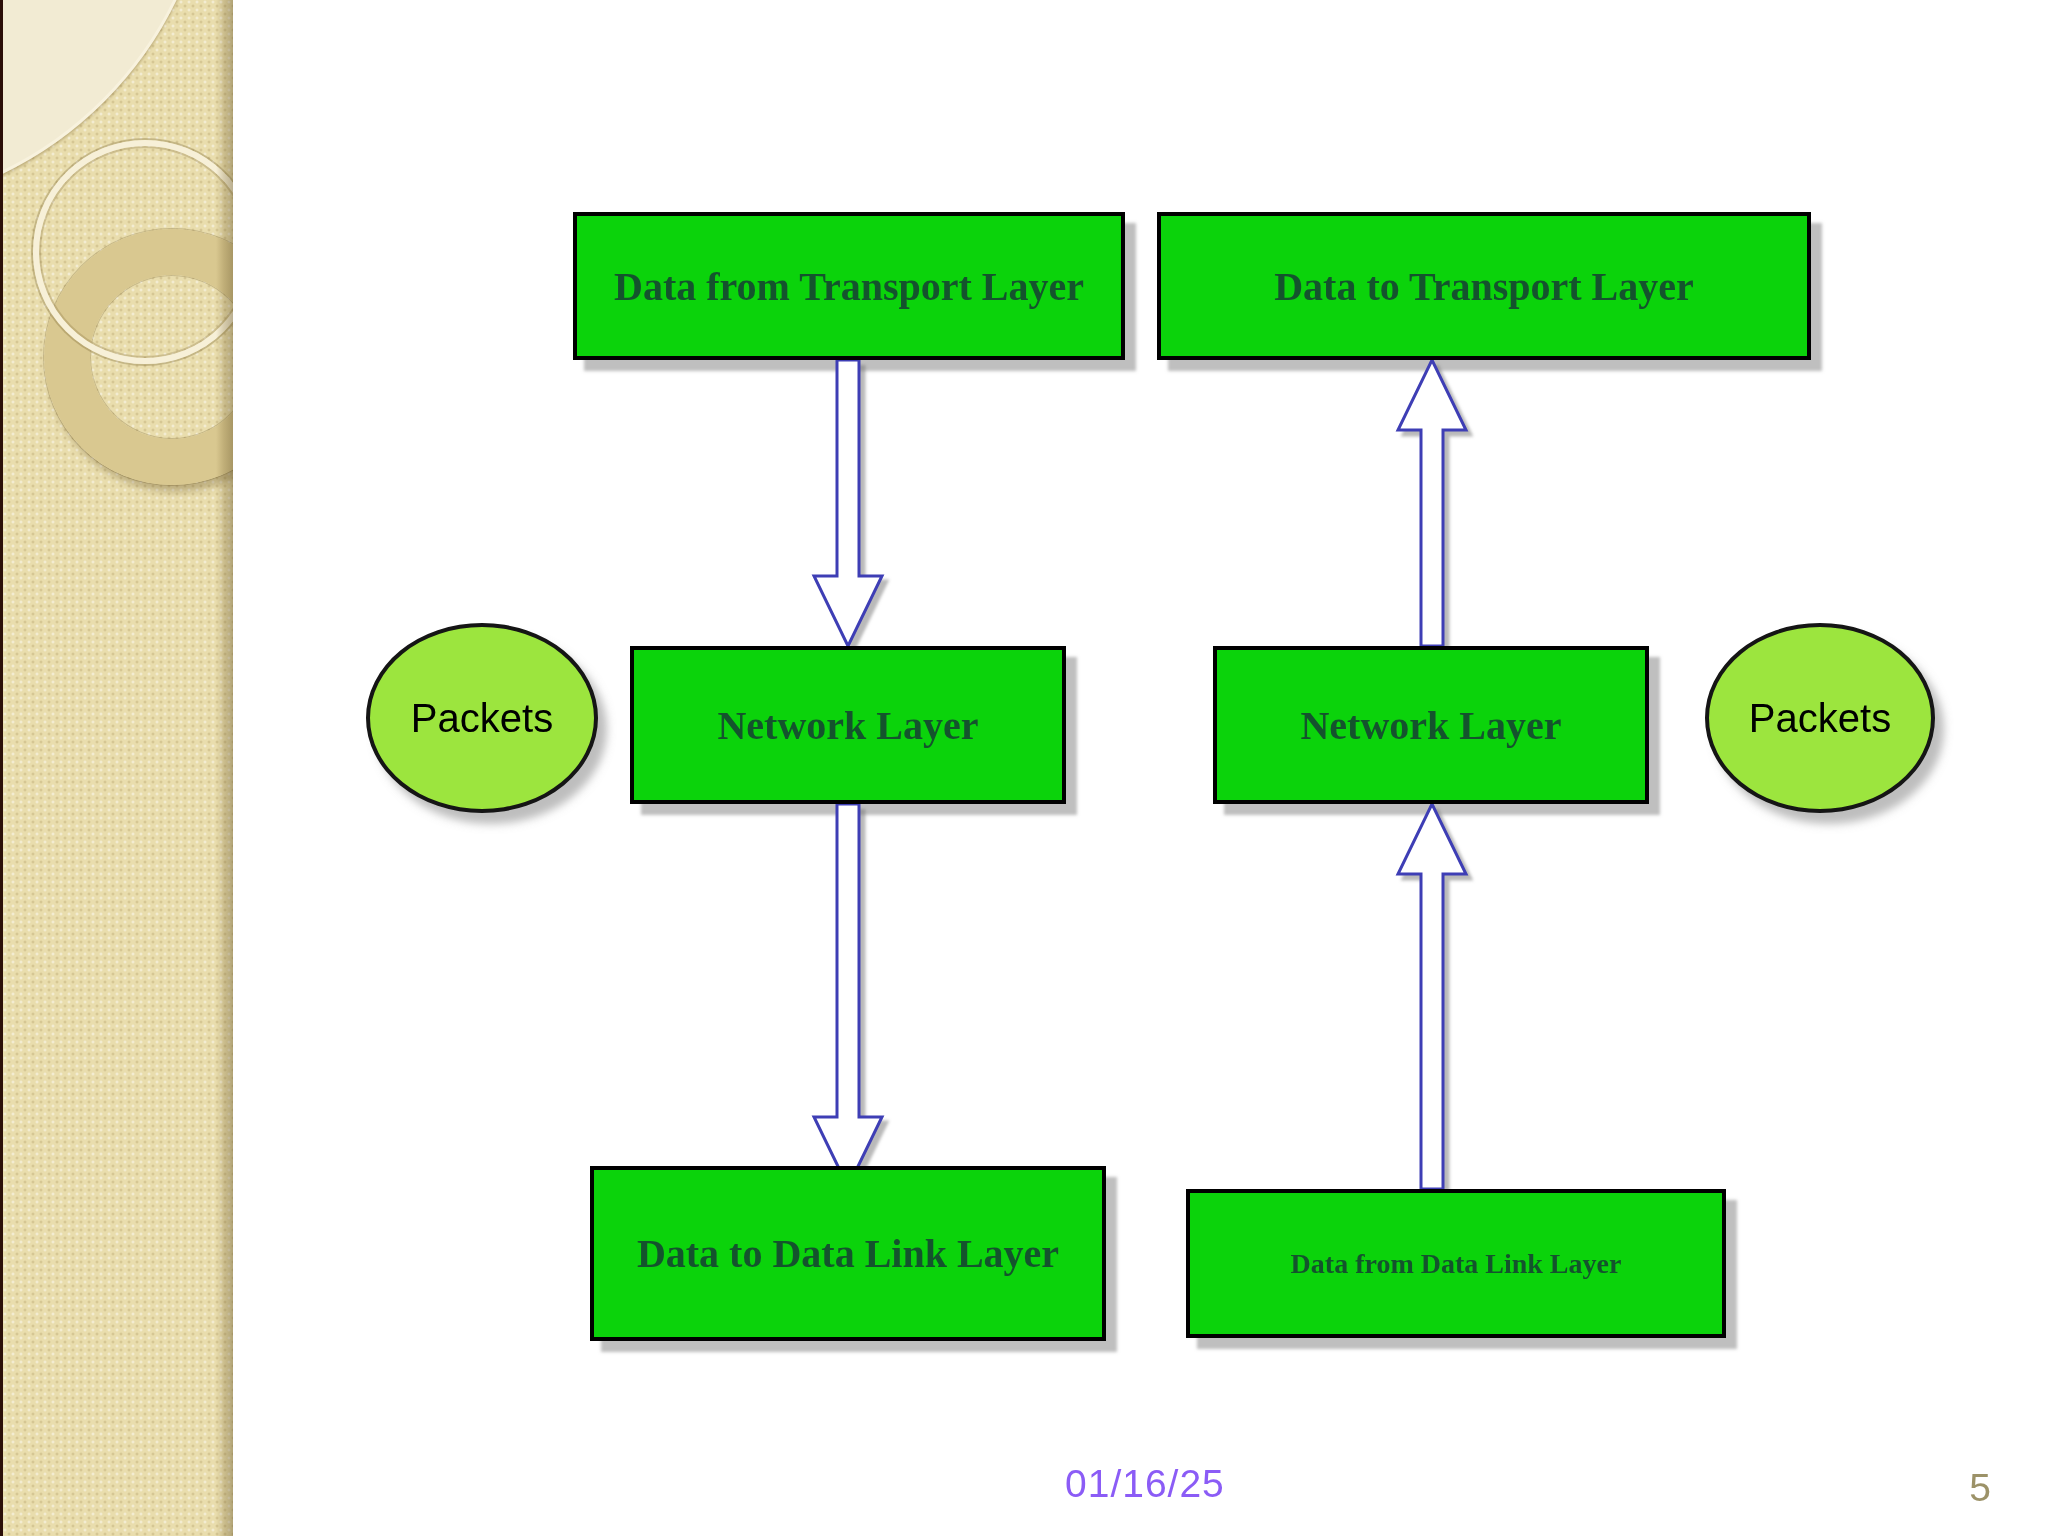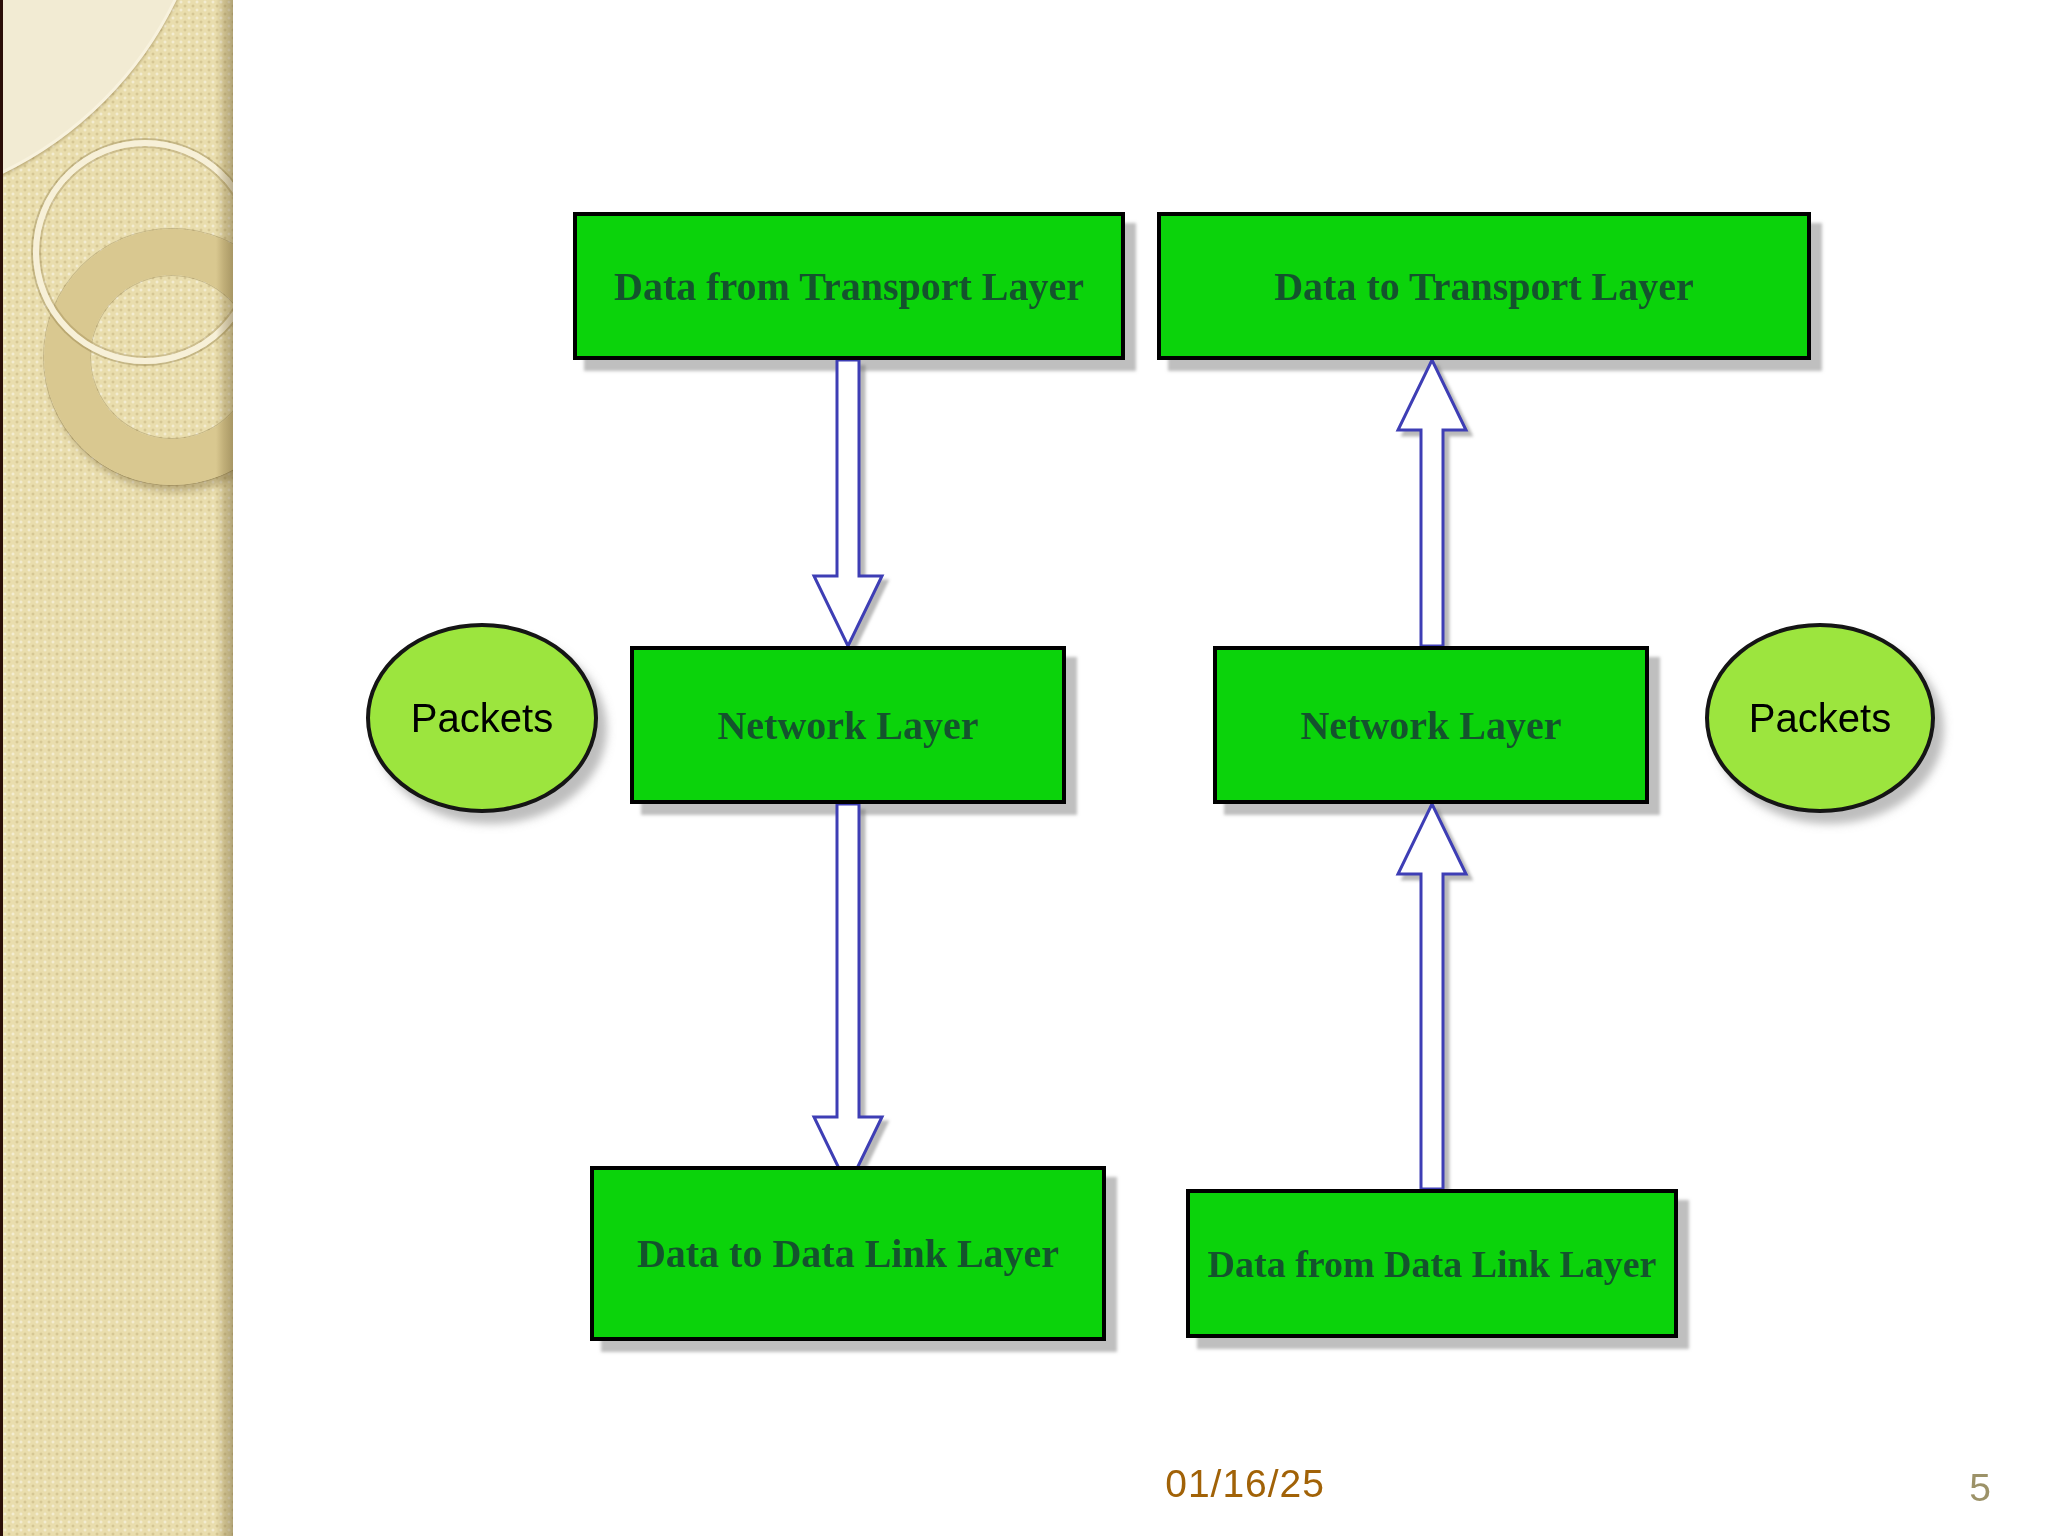--- a/index.html
+++ b/index.html
@@ -63,21 +63,21 @@
     white-space:nowrap;
     text-align:right;
     box-shadow:11px 11px 3px rgba(128,128,128,.5);
     font-family:Liberation Serif, serif;
   }
   #box-data-from-transport { left:573px;  top:212px;  width:552px; height:148px; }
   #box-data-to-transport   { left:1157px; top:212px;  width:654px; height:148px; }
   #box-network-left        { left:630px;  top:646px;  width:436px; height:158px; }
   #box-network-right       { left:1213px; top:646px;  width:436px; height:158px; }
   #box-data-to-datalink    { left:590px;  top:1166px; width:516px; height:175px; }
-  #box-data-from-datalink  { left:1186px; top:1189px; width:492px; height:149px; font-size:38px; }
+  #box-data-from-datalink  { left:1186px; top:1189px; width:540px; height:149px; font-size:28px; }
 
   .packet-ellipse {
     position:absolute;
     background:#9ce53e;
     border:4px solid #151515;
     border-radius:50%;
     color:#000000;
     font-weight:normal;
     font-size:40px;
     display:flex; align-items:center; justify-content:center;
@@ -90,21 +90,21 @@
   .arrow { position:absolute; filter:drop-shadow(5px 5px 1.5px rgba(115,115,115,.5)); }
   .arrow polygon { fill:#ffffff; stroke:#3e3eb5; stroke-width:3; stroke-linejoin:miter; }
   #arrow-left-upper  { left:806px;  top:360px; }
   #arrow-left-lower  { left:806px;  top:804px; }
   #arrow-right-upper { left:1390px; top:360px; }
   #arrow-right-lower { left:1390px; top:804px; }
 
   
   .footer-date {
     position:absolute; left:1065px; top:1462px; width:260px;
-    text-align:right; font-size:39px; color:#a16207; letter-spacing:1px;
+    text-align:left; font-size:39px; color:#8b5cf6; letter-spacing:1px;
   }
   .footer-page {
     position:absolute; left:1935px; top:1466px; width:90px;
     text-align:center; font-size:39px; color:#9c9268;
   }
 </style>
 </head>
 <body>
 
 <div class="sidebar">

